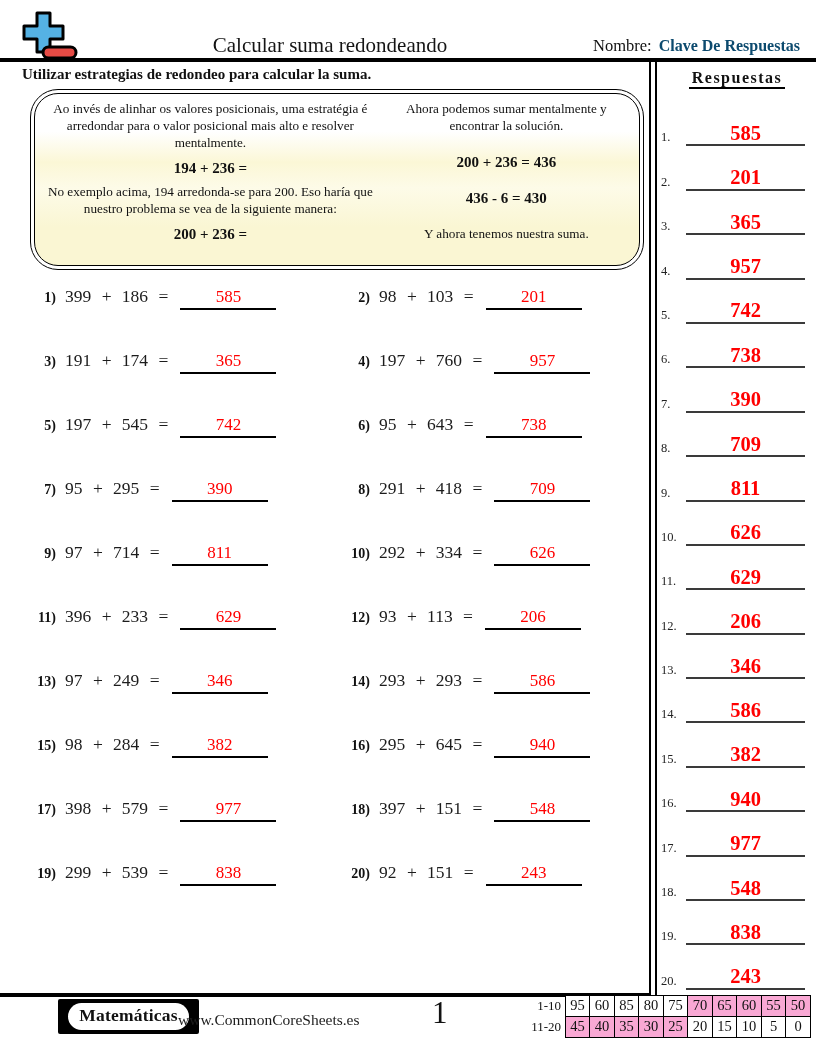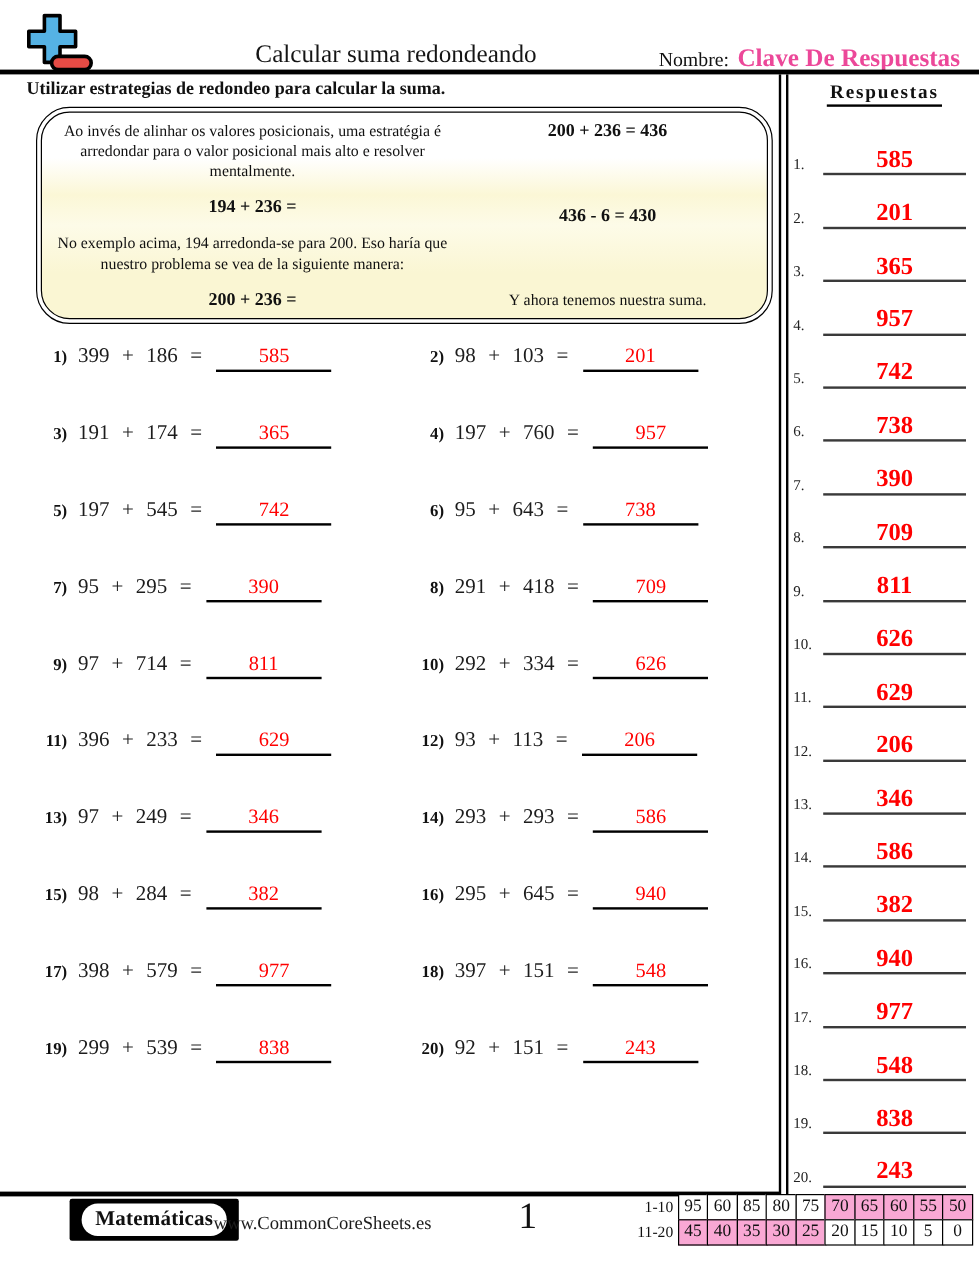--- a/index.html
+++ b/index.html
@@ -7,34 +7,34 @@
   .page {
     position:relative; width:816px; height:1056px; background:#fff;
     font-family:Liberation Serif, serif; color:#111; overflow:hidden;
   }
 
   
   .logo { position:absolute; left:16px; top:11px; }
   .page-title { position:absolute; left:40px; top:33px; width:580px; text-align:center; font-size:21px; color:#151515; }
   .name-row { position:absolute; right:16px; top:36px; display:flex; align-items:baseline; gap:7px; }
   .name-label { font-size:16.5px; }
-  .name-value { font-size:21px; font-weight:bold; color:#ec4899; }
+  .name-value { font-size:16px; font-weight:bold; color:#0c4a6e; }
   .hr-top { position:absolute; left:0; top:58px; width:816px; height:4px; background:#000; }
 
   .instruction { position:absolute; left:22px; top:66px; font-size:15px; font-weight:bold; }
 
   
   .expl-box {
     position:absolute; left:30px; top:89px; width:614px; height:181px;
     border:1.5px solid #000; border-radius:28px; padding:3px;
   }
   .expl-inner {
     width:100%; height:100%; border:1.5px solid #000; border-radius:24px;
     background:linear-gradient(180deg,#ffffff 0%,#ffffff 22%,#fbf7d6 40%,#fdfbe8 55%,#faf6d3 78%,#faf6d3 100%);
-    display:flex; padding:7px 10px 6px 10px;
+    display:flex; padding:7px 10px 22px 10px;
   }
   .expl-col { display:flex; flex-direction:column; justify-content:space-between; text-align:center; }
   .expl-left  { width:58%; padding-right:8px; }
   .expl-right { width:42%; }
   .expl-p  { font-size:13.2px; line-height:1.28; }
   .expl-eq { font-size:15px; font-weight:bold; }
 
   
   .problems {
     position:absolute; left:28px; top:279px; width:622px;
@@ -100,20 +100,21 @@
 
   <div class="expl-box">
     <div class="expl-inner">
       <div class="expl-col expl-left">
         <div class="expl-p">Ao invés de alinhar os valores posicionais, uma estratégia é arredondar para o valor posicional mais alto e resolver mentalmente.</div>
         <div class="expl-eq">194 + 236 =</div>
         <div class="expl-p">No exemplo acima, 194 arredonda-se para 200. Eso haría que nuestro problema se vea de la siguiente manera:</div>
         <div class="expl-eq">200 + 236 =</div>
       </div>
       <div class="expl-col expl-right">
+        <div class="expl-p">Ahora podemos sumar mentalmente y encontrar la solución.</div>
         <div class="expl-eq">200 + 236 = 436</div>
         <div class="expl-eq">436 - 6 = 430</div>
         <div class="expl-p">Y ahora tenemos nuestra suma.</div>
       </div>
     </div>
   </div>
 
   <div class="problems" id="problems-grid">
     <div class="problem">
       <span class="p-num">1)</span>

